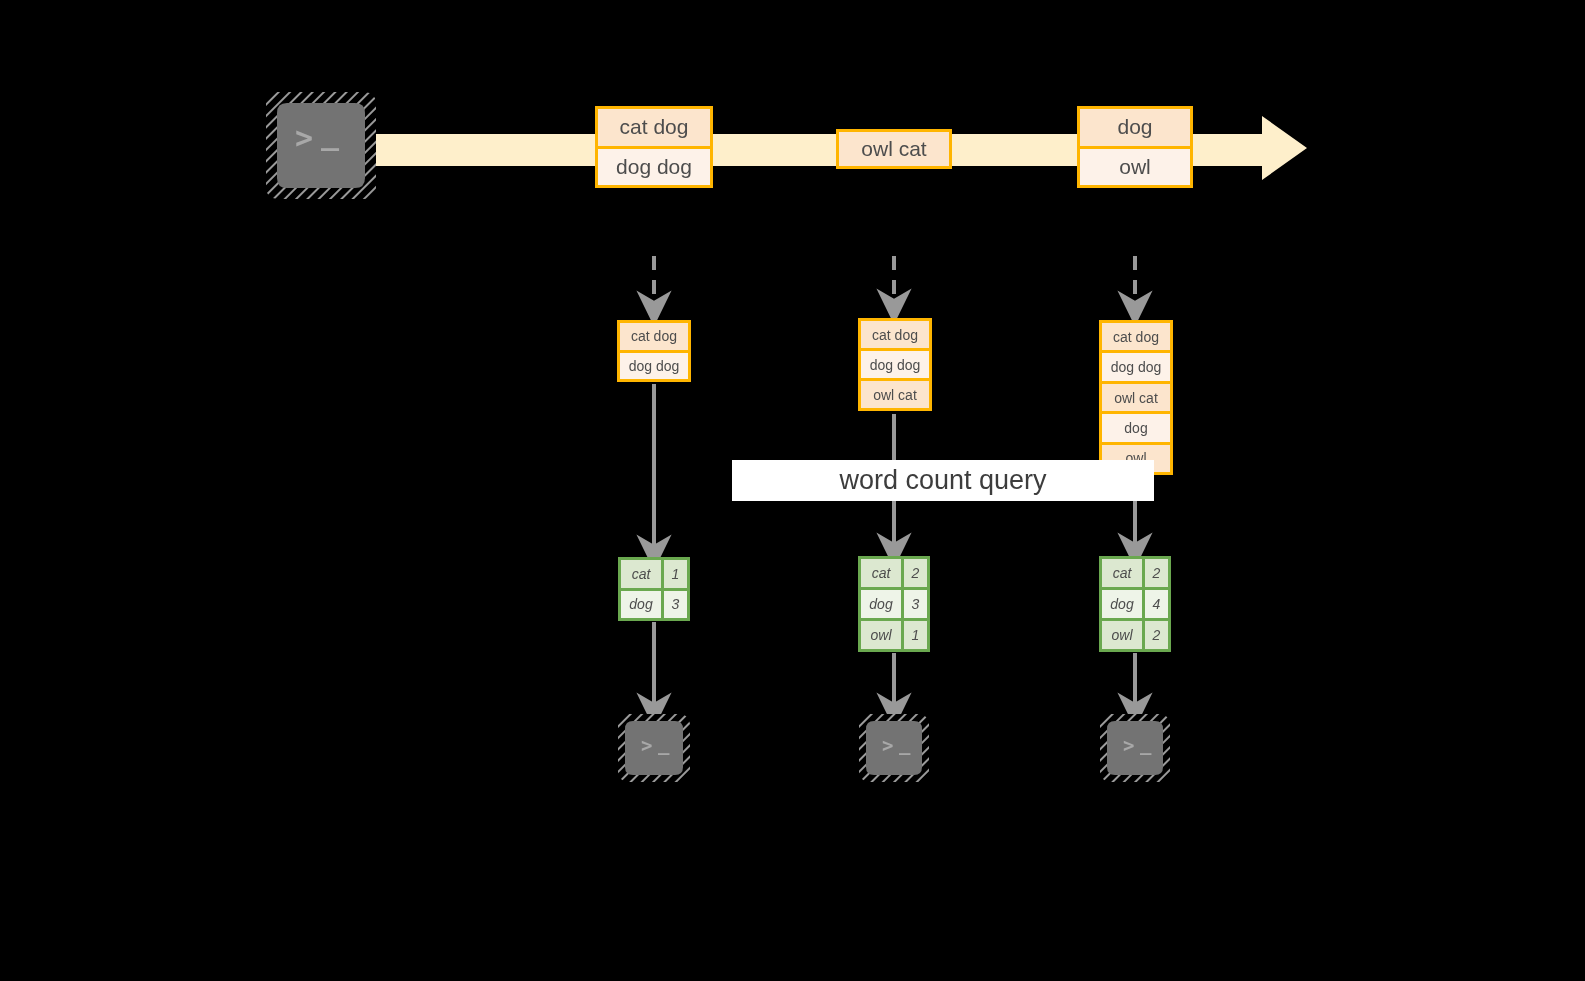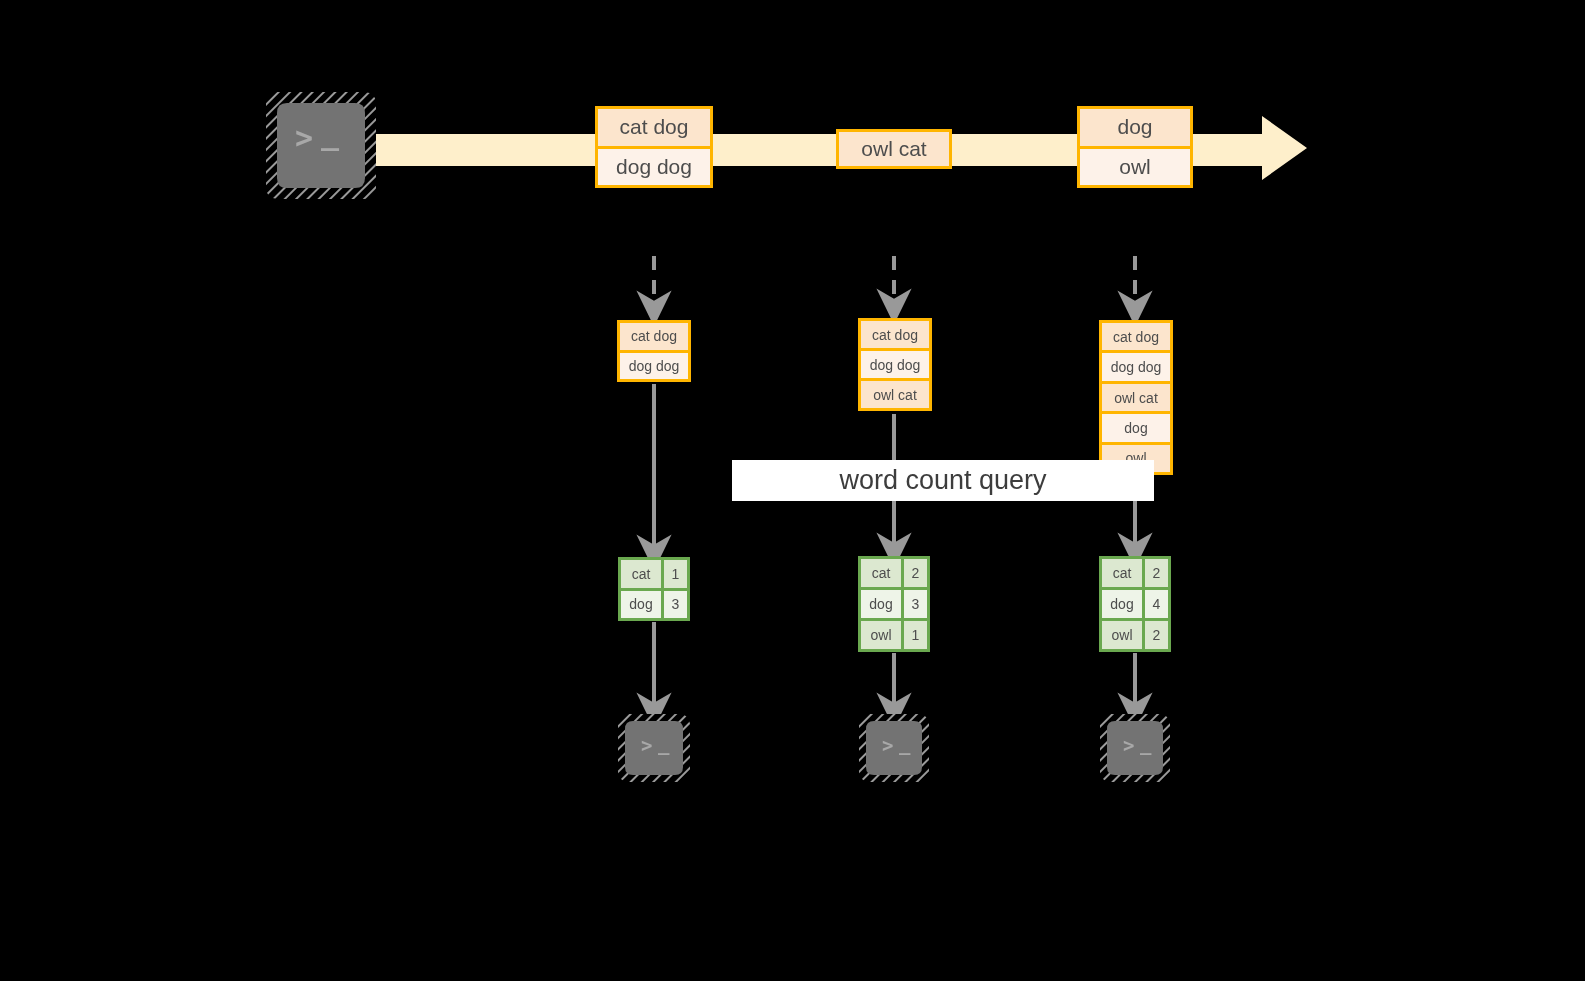--- a/index.html
+++ b/index.html
@@ -76,20 +76,21 @@
     border: 3px solid #6AA84F;
     display: flex;
     flex-direction: column;
     background: #E8F0DF;
   }
   .grow {
     box-sizing: border-box;
     display: flex;
     flex: 1 1 auto;
     border-bottom: 3px solid #6AA84F;
+    font-style: italic;
   }
   .grow:last-child { border-bottom: none; }
   .gcell-word {
     box-sizing: border-box;
     display: flex;
     align-items: center;
     justify-content: center;
     color: #4d4d4d;
     background: #DCE8D0;
     border-right: 3px solid #6AA84F;

